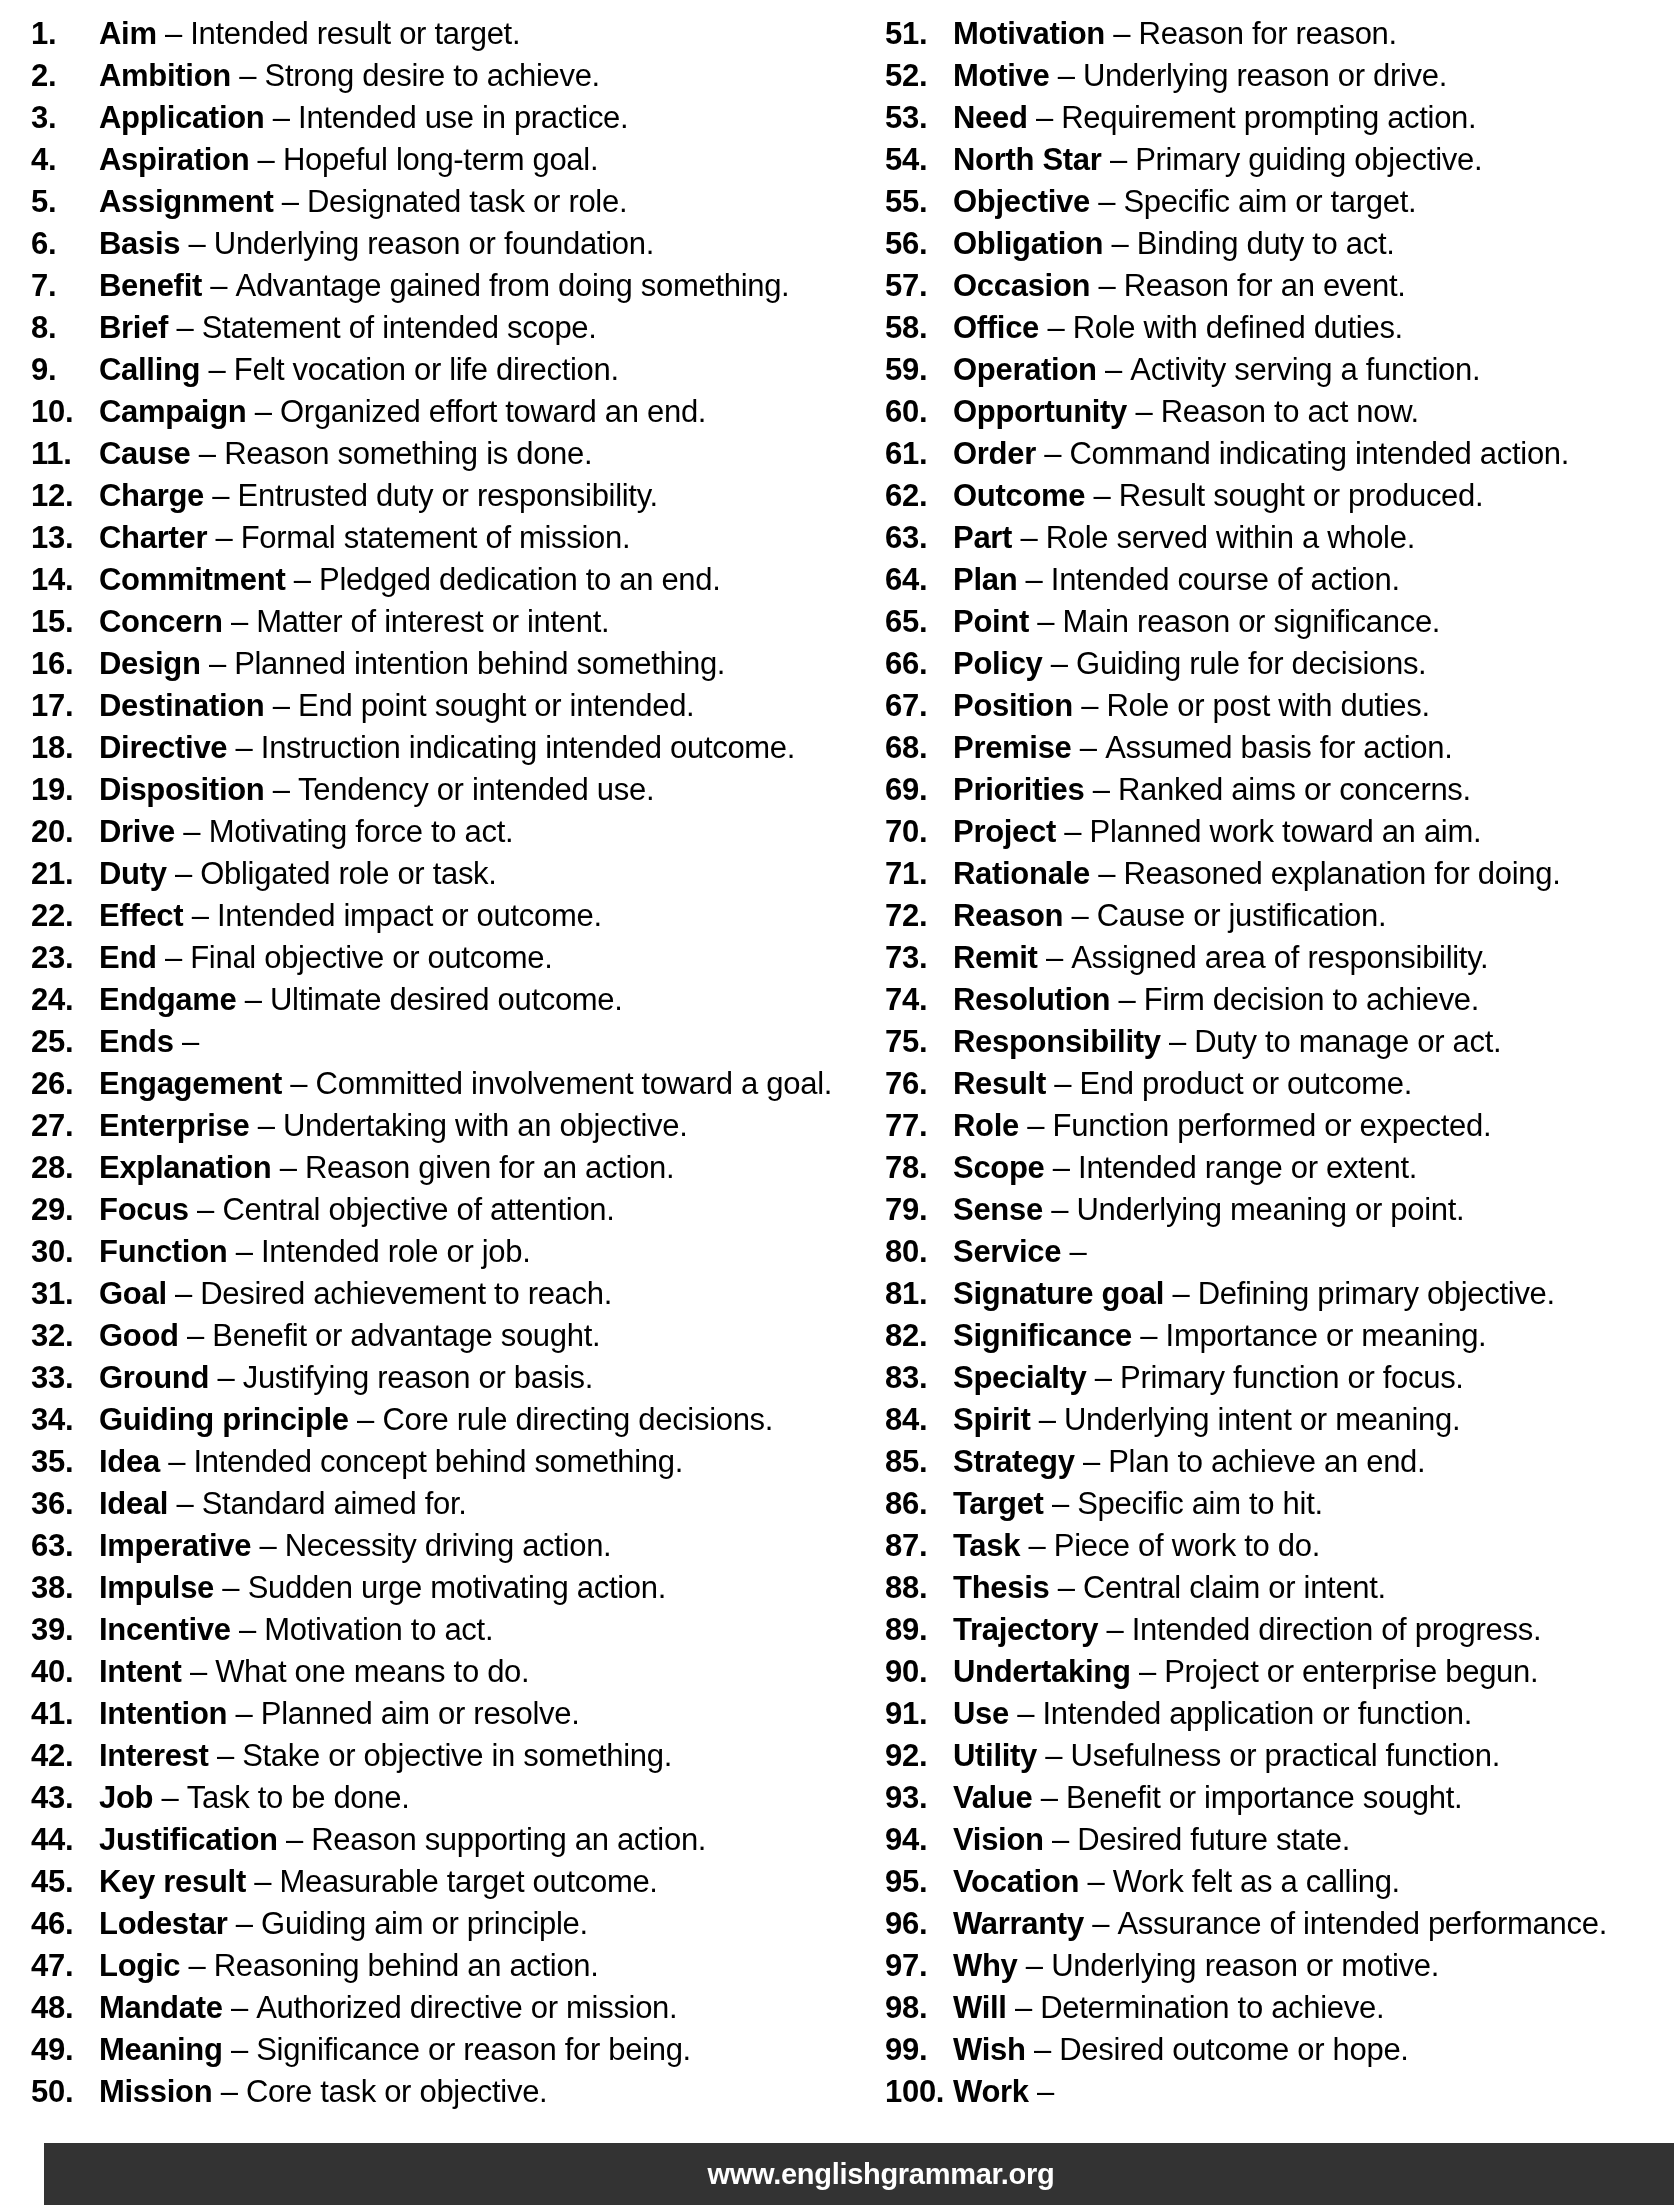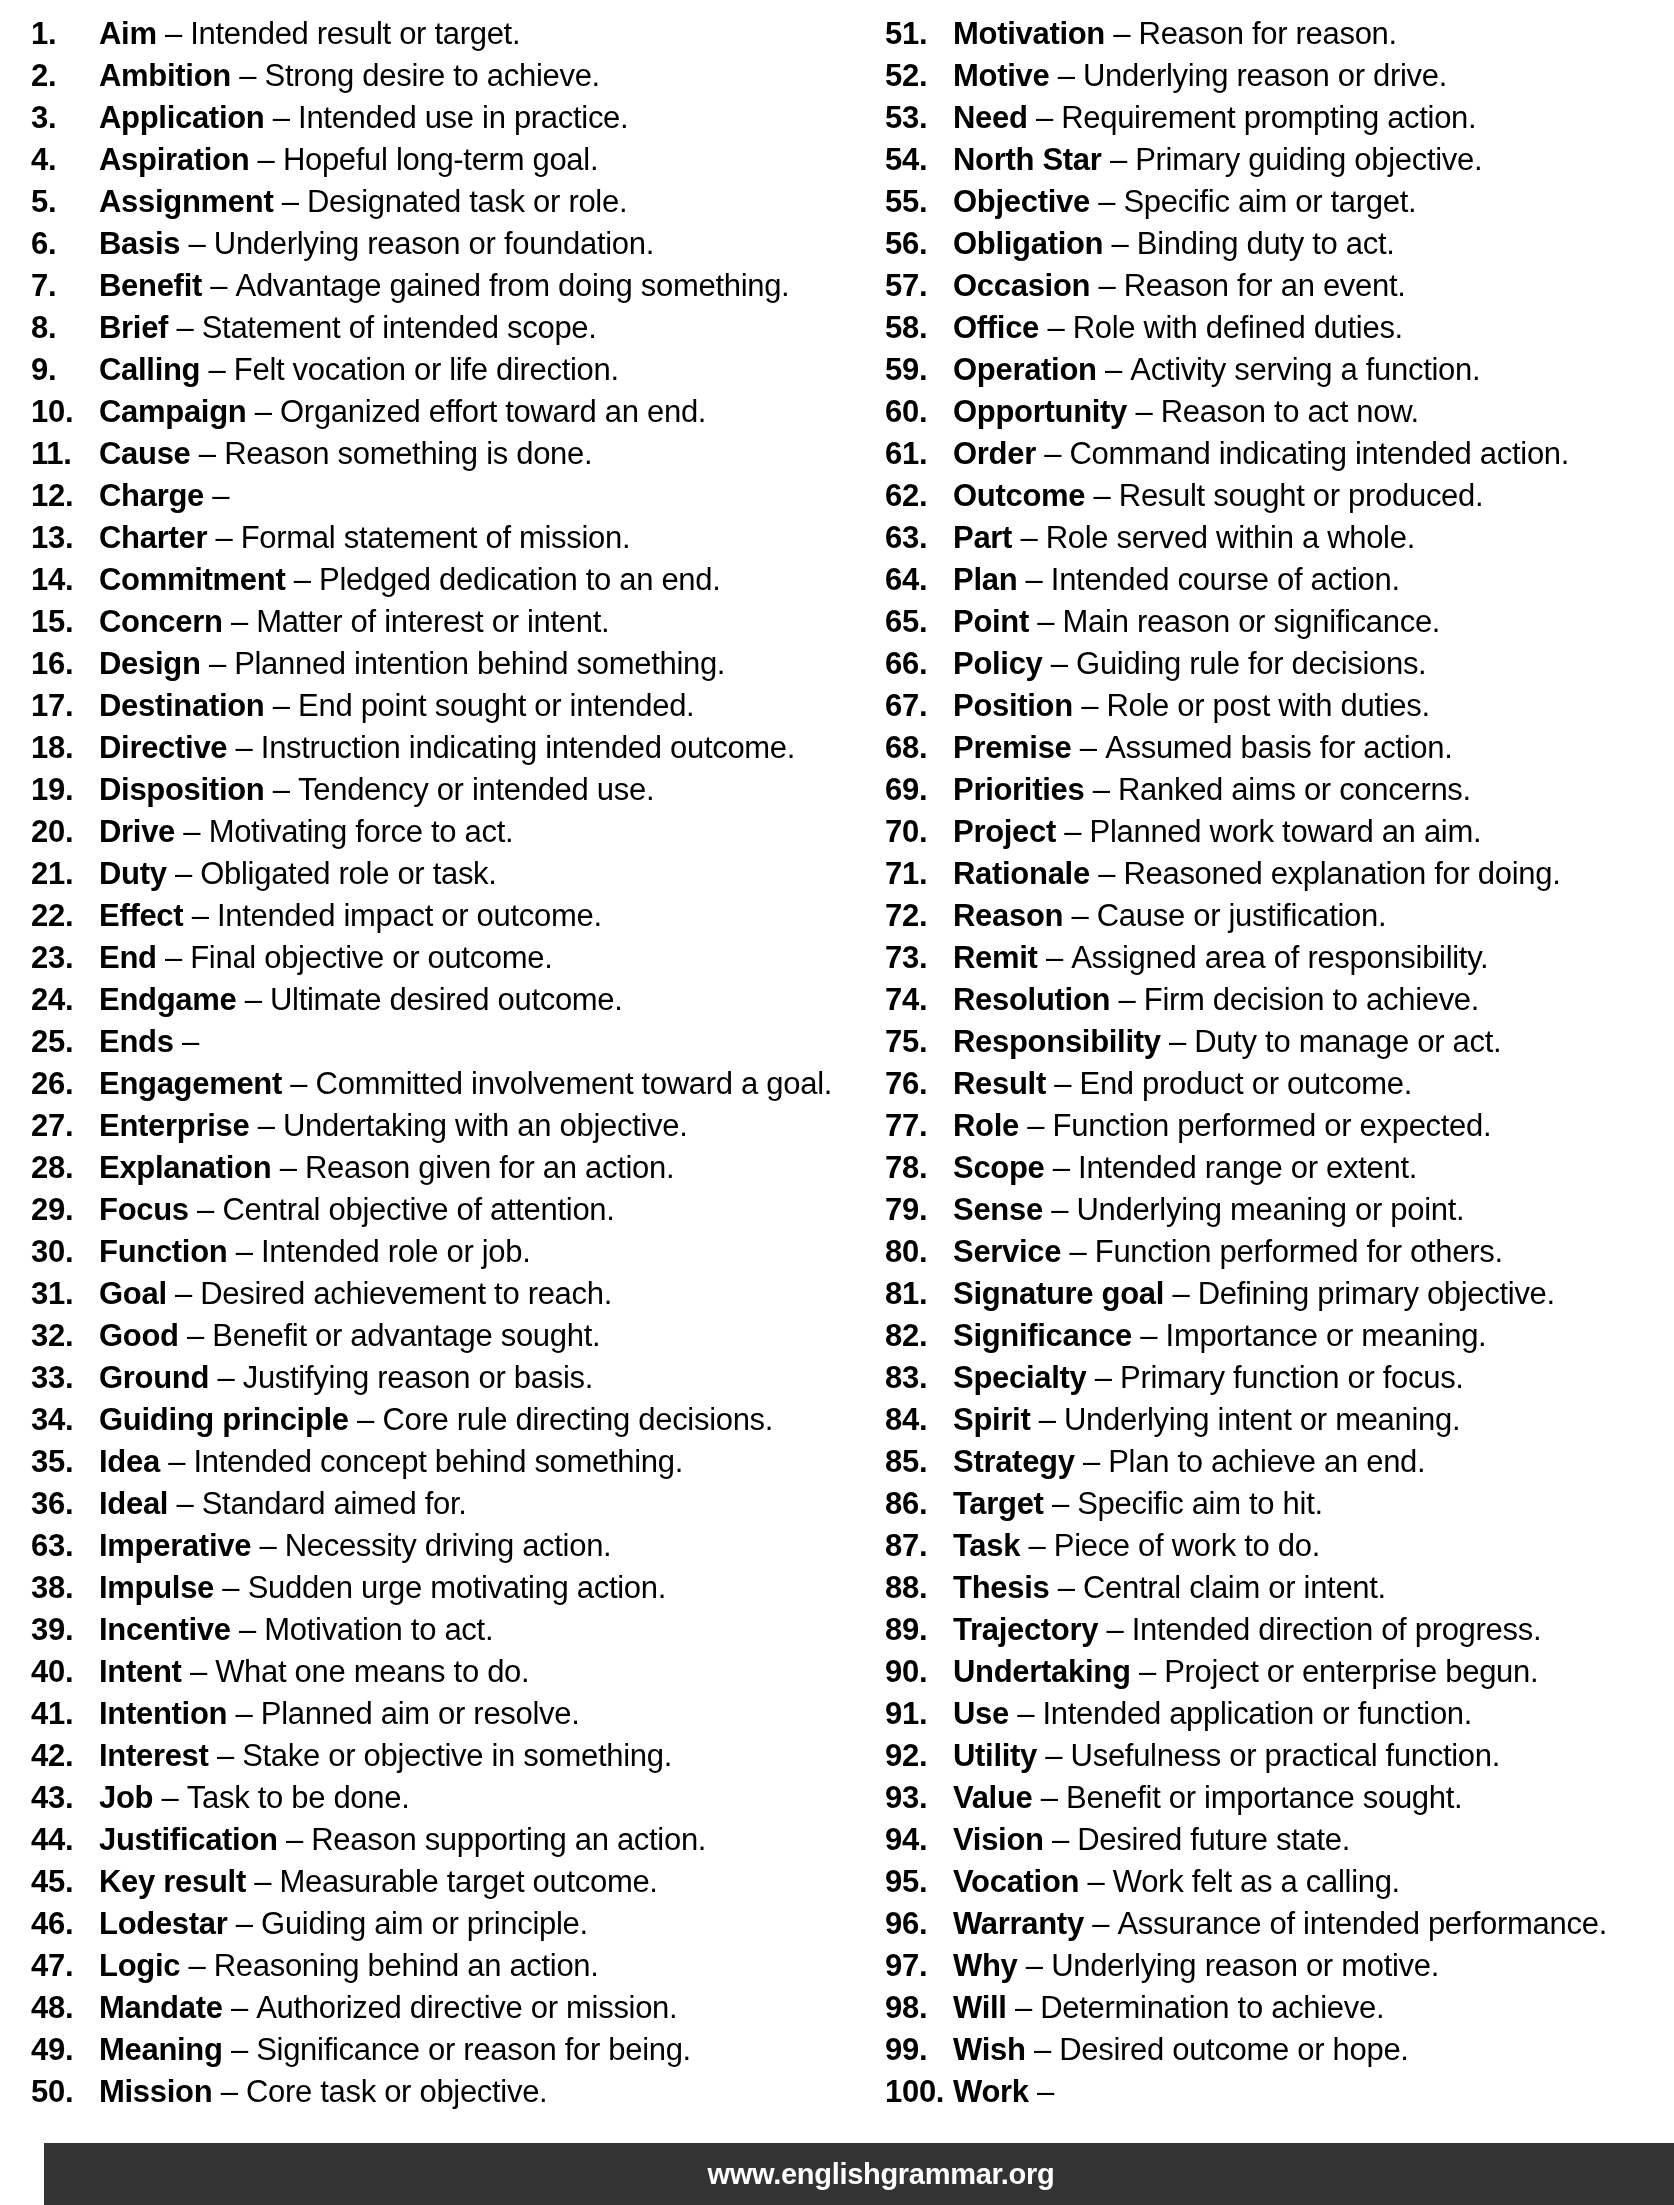--- a/index.html
+++ b/index.html
@@ -132,20 +132,21 @@
       <div class="item">
         <span class="num">11.</span>
         <span class="term">Cause</span>
         <span class="sep"> – </span>
         <span class="def">Reason something is done.</span>
       </div>
       <div class="item">
         <span class="num">12.</span>
         <span class="term">Charge</span>
         <span class="sep"> – </span>
+        <span class="def">Entrusted duty or responsibility.</span>
       </div>
       <div class="item">
         <span class="num">13.</span>
         <span class="term">Charter</span>
         <span class="sep"> – </span>
         <span class="def">Formal statement of mission.</span>
       </div>
       <div class="item">
         <span class="num">14.</span>
         <span class="term">Commitment</span>
@@ -540,21 +541,20 @@
       <div class="item">
         <span class="num">79.</span>
         <span class="term">Sense</span>
         <span class="sep"> – </span>
         <span class="def">Underlying meaning or point.</span>
       </div>
       <div class="item">
         <span class="num">80.</span>
         <span class="term">Service</span>
         <span class="sep"> – </span>
-        <span class="def">Function performed for others.</span>
       </div>
       <div class="item">
         <span class="num">81.</span>
         <span class="term">Signature goal</span>
         <span class="sep"> – </span>
         <span class="def">Defining primary objective.</span>
       </div>
       <div class="item">
         <span class="num">82.</span>
         <span class="term">Significance</span>

